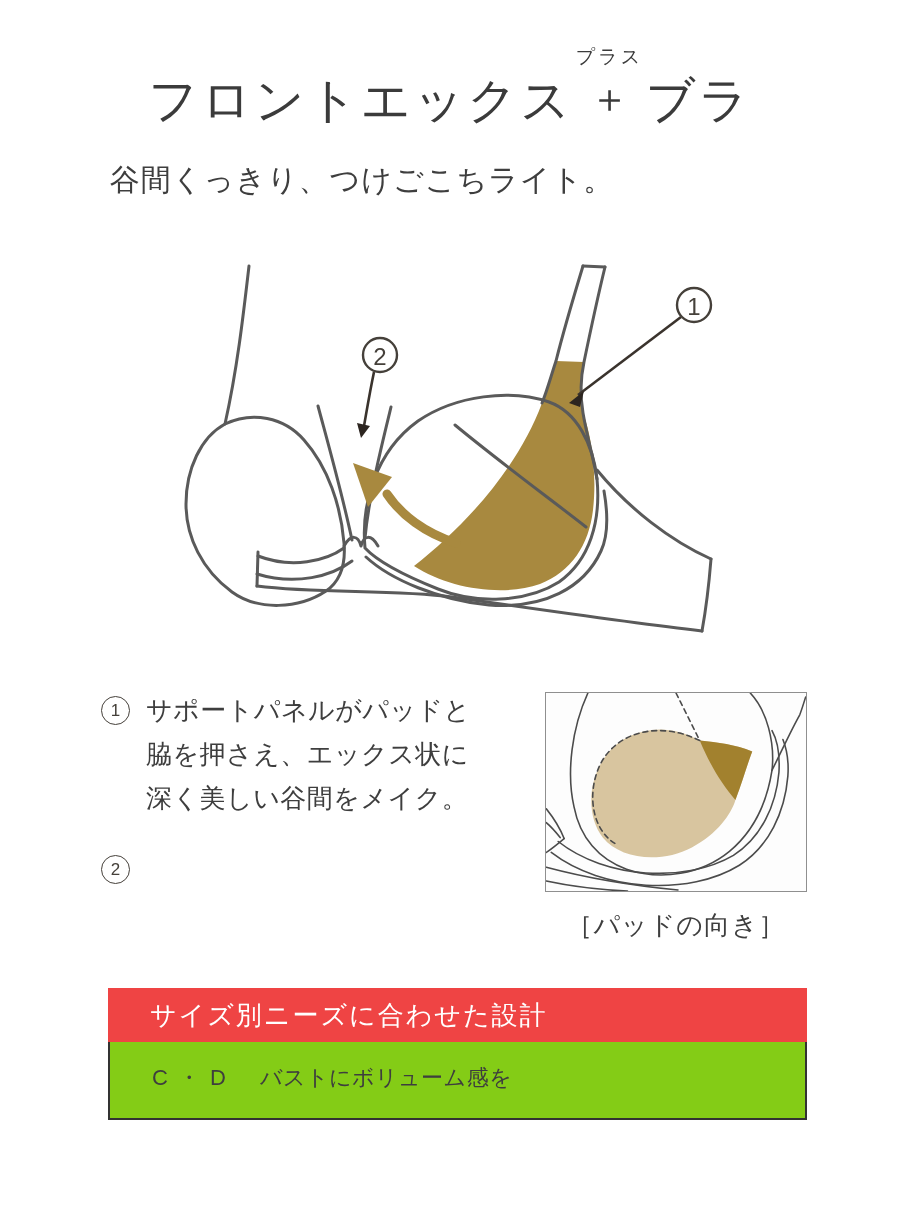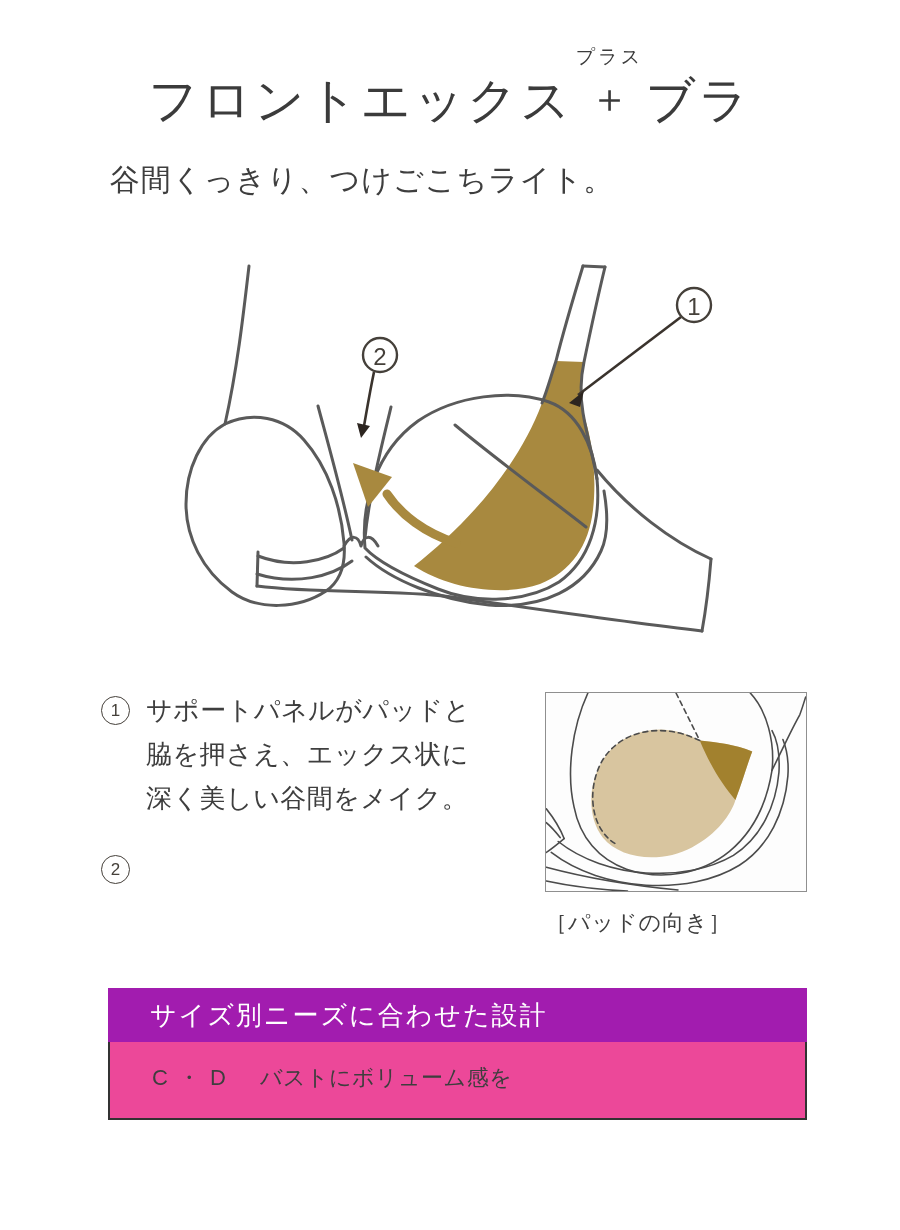--- a/index.html
+++ b/index.html
@@ -47,32 +47,32 @@
 
   
   .inset-box {
     position:absolute; left:545px; top:692px; width:262px; height:200px;
     background:#fdfdfd; border:1px solid #8f8f8f; box-sizing:border-box;
   }
   .iln { fill:none; stroke:#4b4b4b; stroke-width:1.6; stroke-linecap:round; }
   .idash { stroke-dasharray:5 4; }
   .inset-caption {
     position:absolute; left:545px; top:908px; width:262px;
-    text-align:left; font-size:22px; letter-spacing:1px; color:#3e3e3e;
+    text-align:center; font-size:26px; letter-spacing:1px; color:#3e3e3e;
   }
 
   
   .size-panel { position:absolute; left:108px; top:988px; width:699px; }
   .size-header {
-    height:54px; background:#a21caf; color:#ffffff;
+    height:54px; background:#ef4444; color:#ffffff;
     display:flex; align-items:center; padding-left:42px; box-sizing:border-box;
     font-size:26px; letter-spacing:2px;
   }
   .size-body {
-    border:2px solid #323232; border-top:none; background:#ec4899;
+    border:2px solid #323232; border-top:none; background:#84cc16;
     padding:15px 20px 19px 42px; box-sizing:border-box;
   }
   .size-row { font-size:22px; line-height:42px; letter-spacing:0.5px; display:flex; }
   .size-range { flex:0 0 108px; letter-spacing:2px; }
 </style>
 </head>
 <body>
 
 <div id="page">
 

